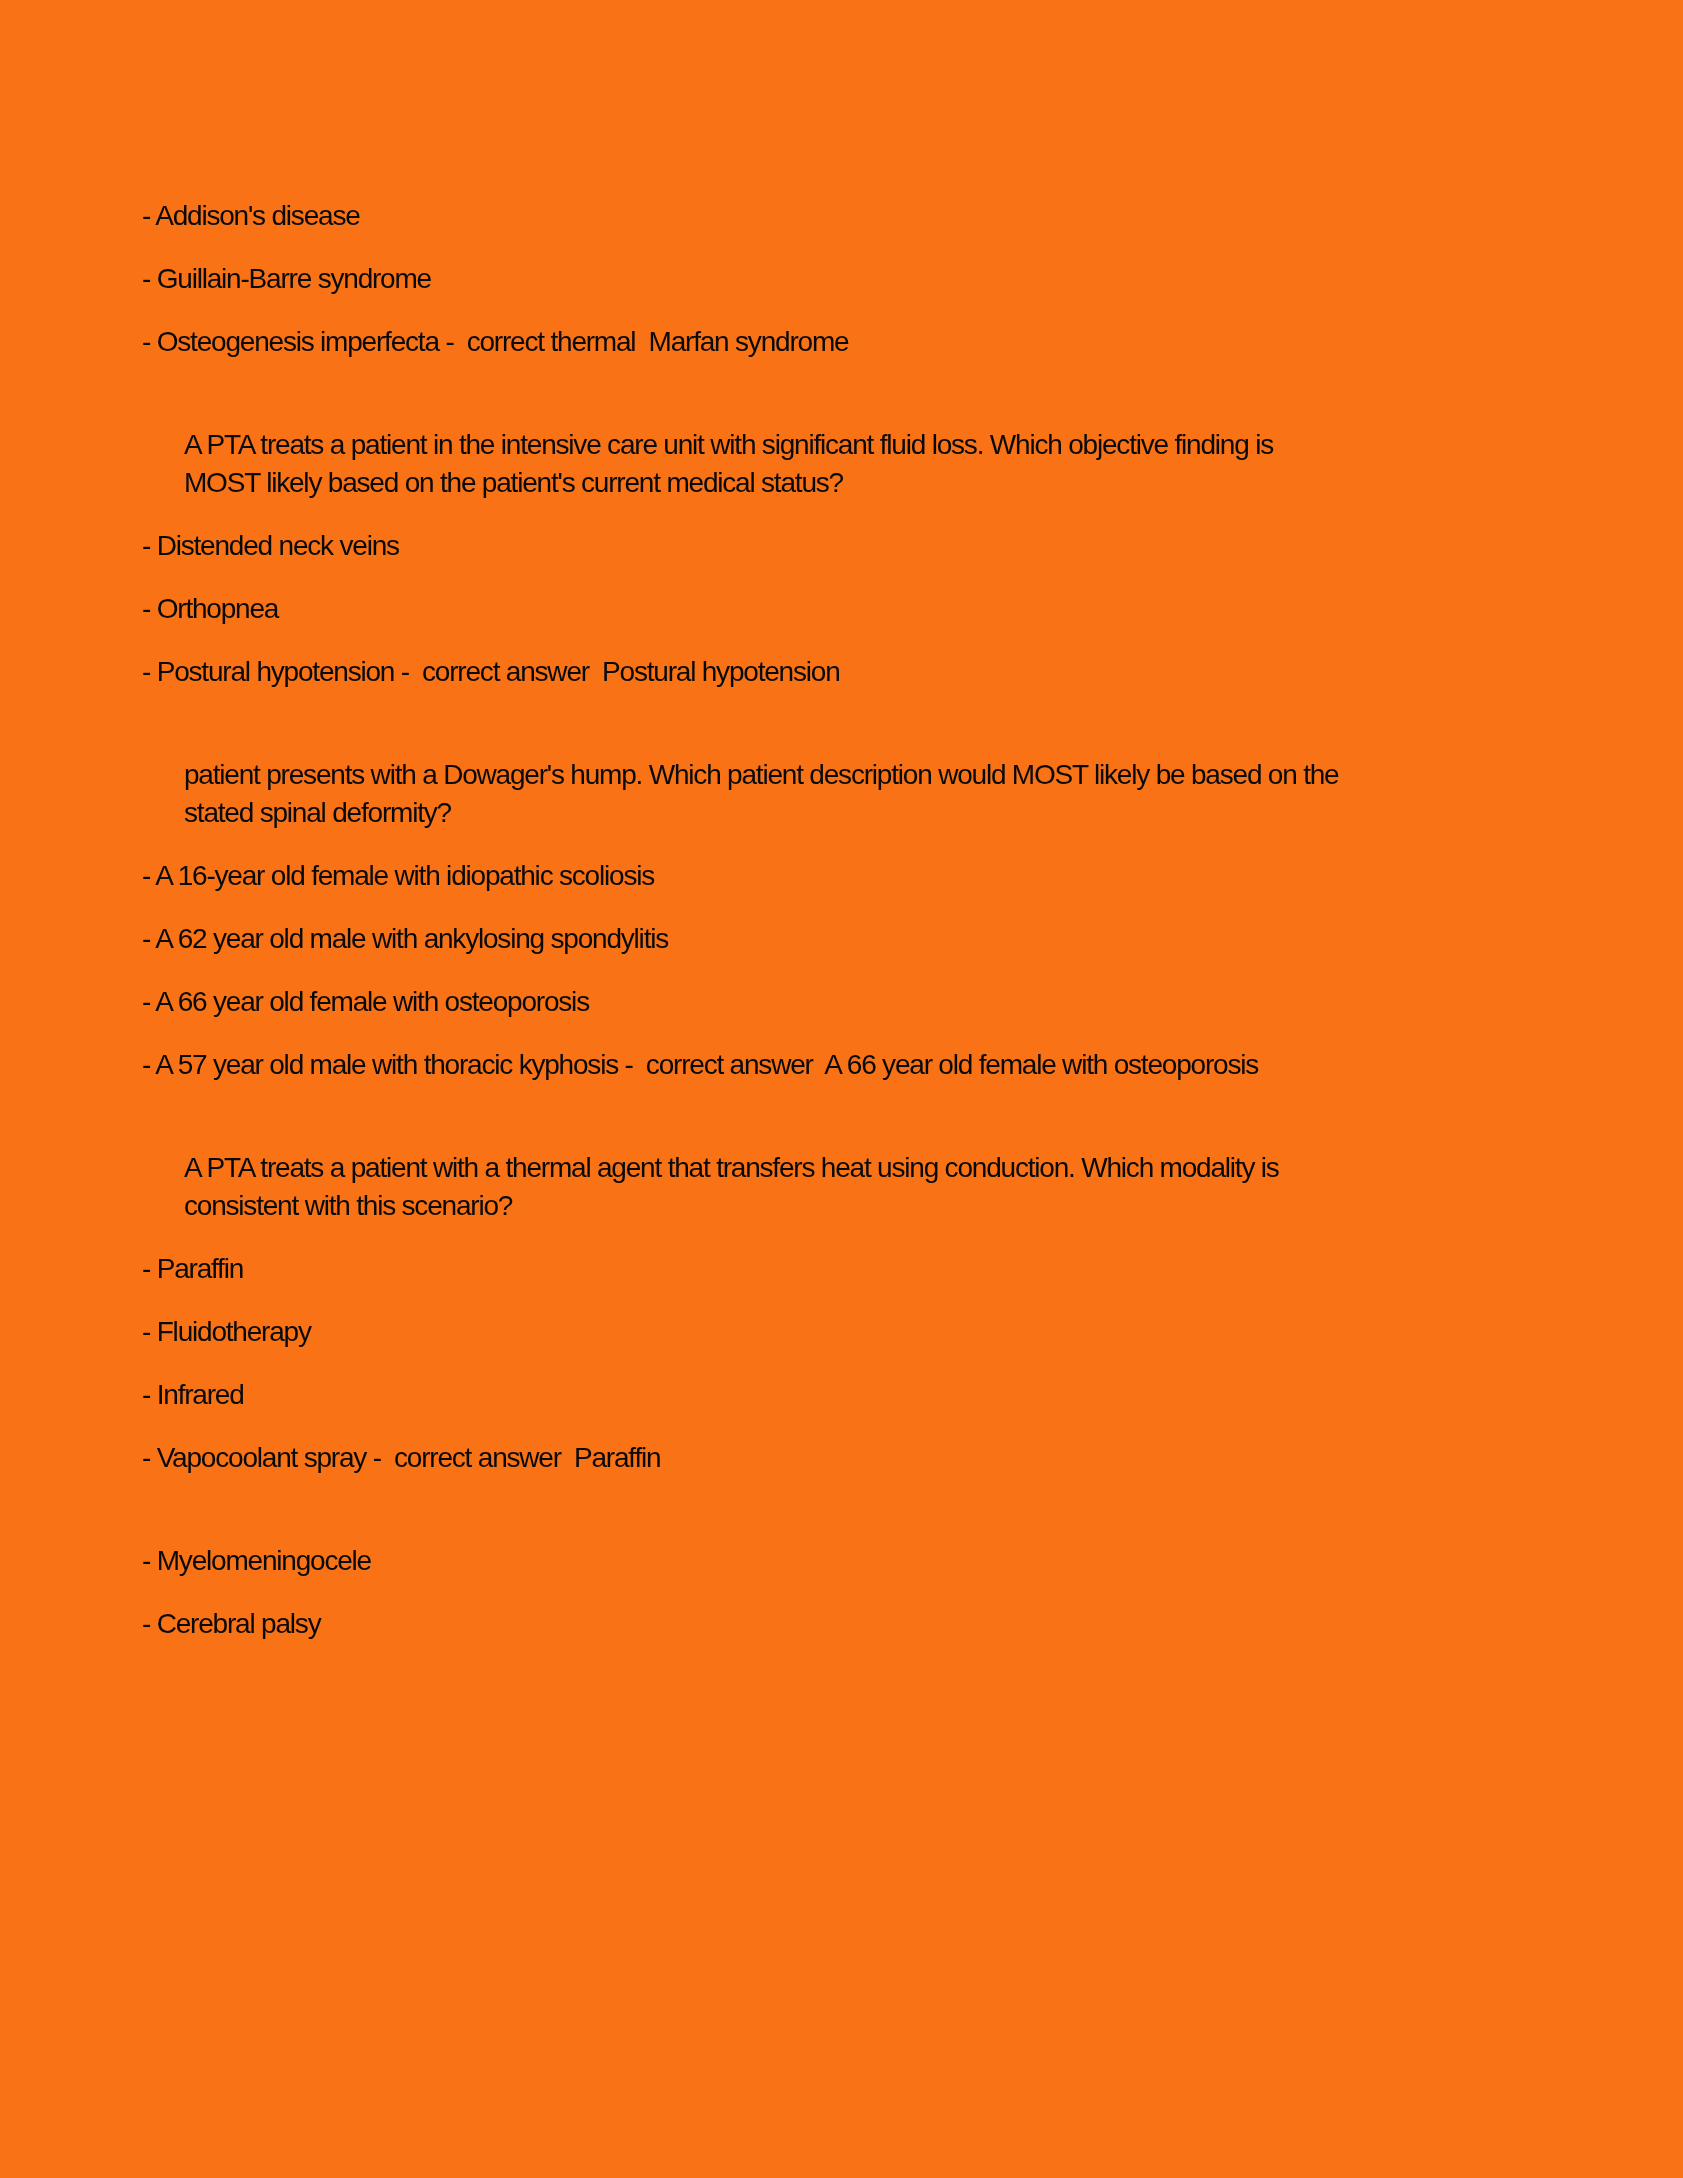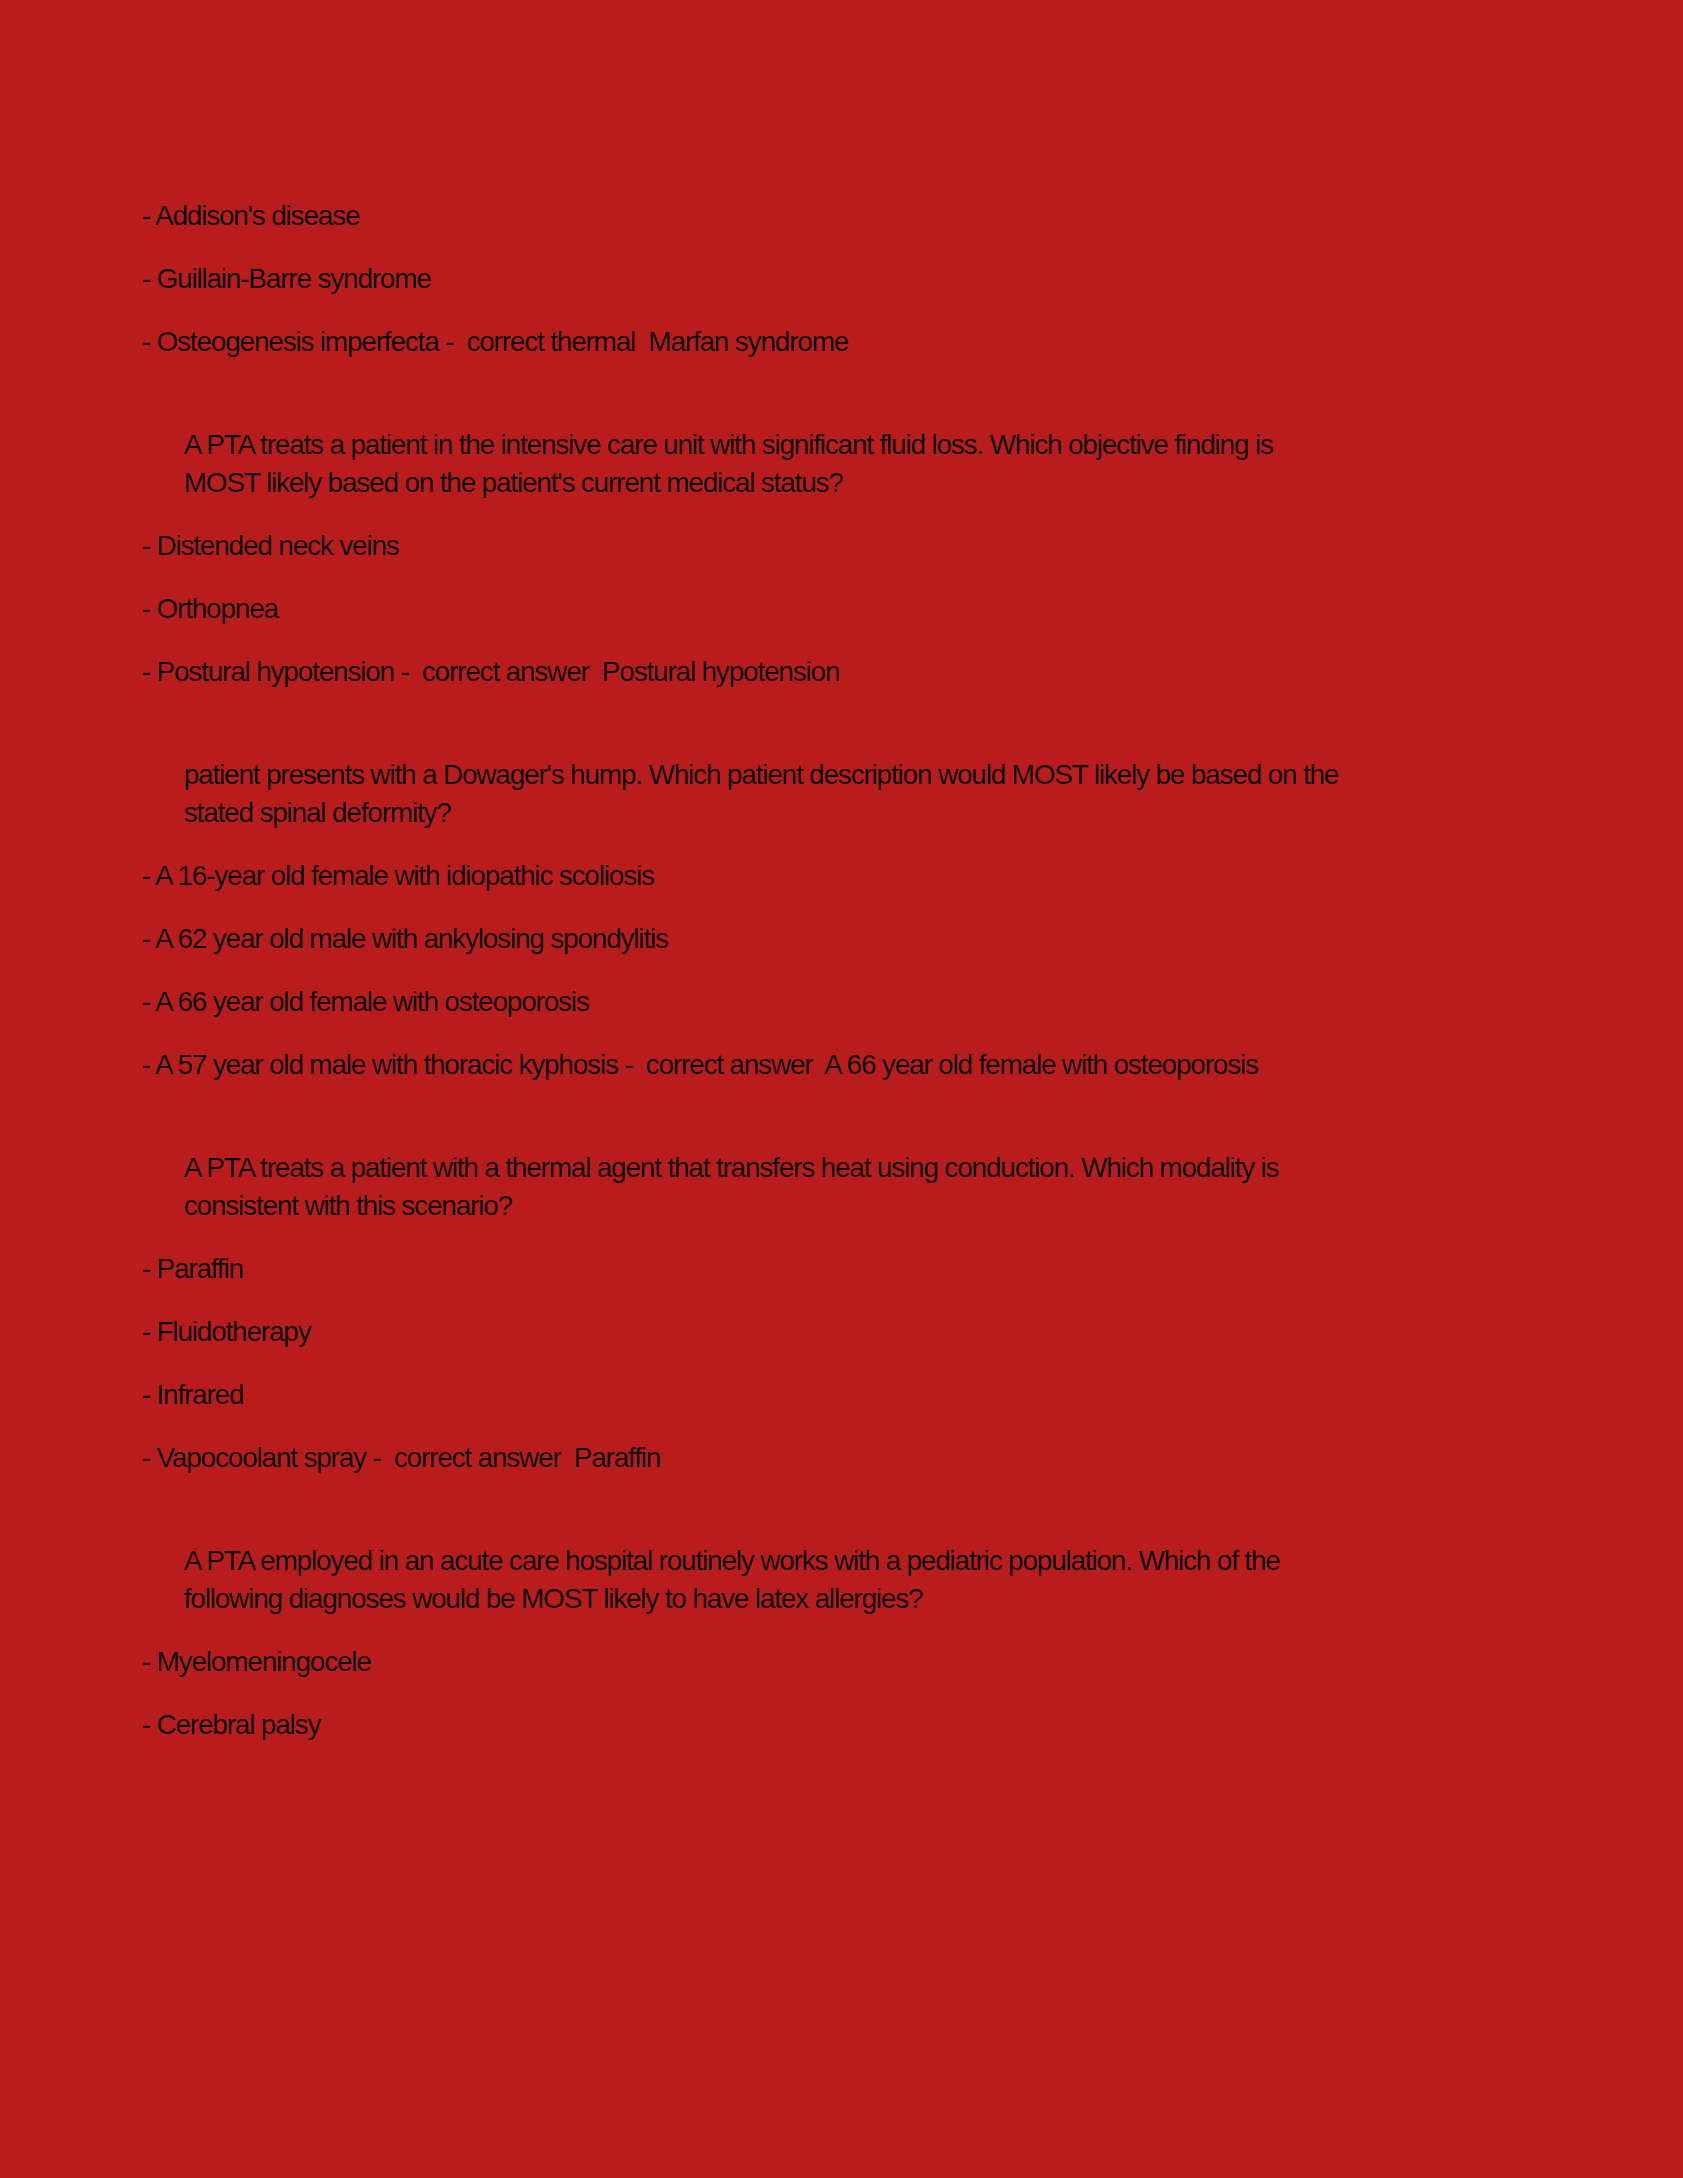--- a/index.html
+++ b/index.html
@@ -40,21 +40,21 @@
   .option {
     margin: 0 0 25px 0;
     padding: 0;
     line-height: 38px;
     white-space: pre-wrap;
   }
 </style>
 </head>
 <body>
 
-<main class="page" id="doc" style="background: #b91c1c; color: rgb(10, 10, 10);">
+<main class="page" id="doc" style="background: #f97316; color: rgb(10, 10, 10);">
     <section class="block">
       <p class="option">- Addison's disease</p>
       <p class="option">- Guillain-Barre syndrome</p>
       <p class="option">- Osteogenesis imperfecta -  correct thermal  Marfan syndrome</p>
     </section>
     <section class="block">
       <p class="question">
         <span class="line">A PTA treats a patient in the intensive care unit with significant fluid loss. Which objective finding is</span>
         <span class="line">MOST likely based on the patient's current medical status?</span>
       </p>
@@ -76,21 +76,17 @@
       <p class="question">
         <span class="line">A PTA treats a patient with a thermal agent that transfers heat using conduction. Which modality is</span>
         <span class="line">consistent with this scenario?</span>
       </p>
       <p class="option">- Paraffin</p>
       <p class="option">- Fluidotherapy</p>
       <p class="option">- Infrared</p>
       <p class="option">- Vapocoolant spray -  correct answer  Paraffin</p>
     </section>
     <section class="block">
-      <p class="question">
-        <span class="line">A PTA employed in an acute care hospital routinely works with a pediatric population. Which of the</span>
-        <span class="line">following diagnoses would be MOST likely to have latex allergies?</span>
-      </p>
       <p class="option">- Myelomeningocele</p>
       <p class="option">- Cerebral palsy</p>
     </section>
   </main>
 
 
 </body></html>

